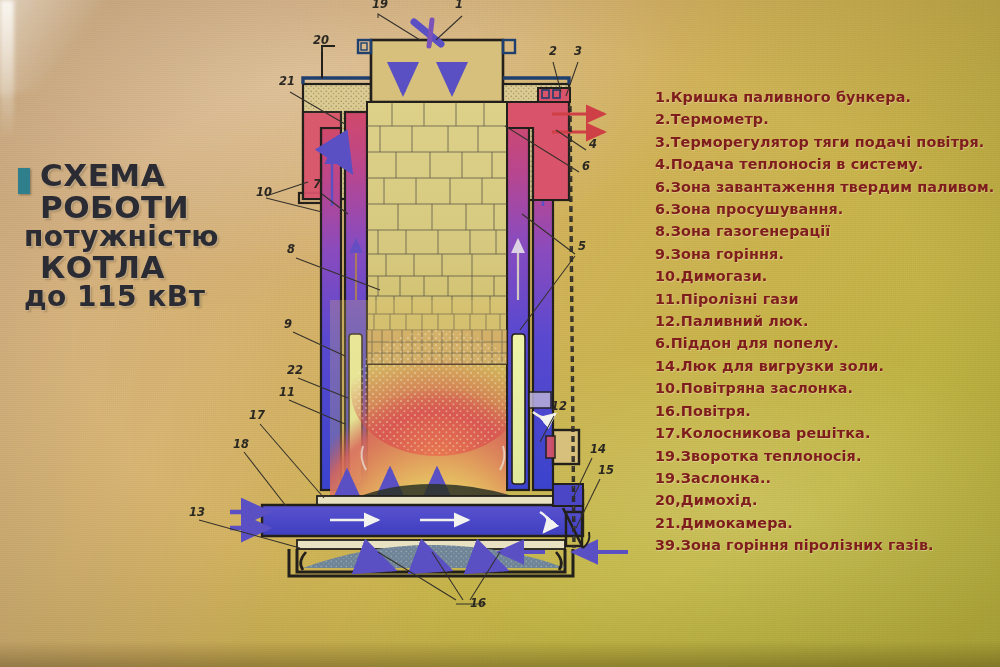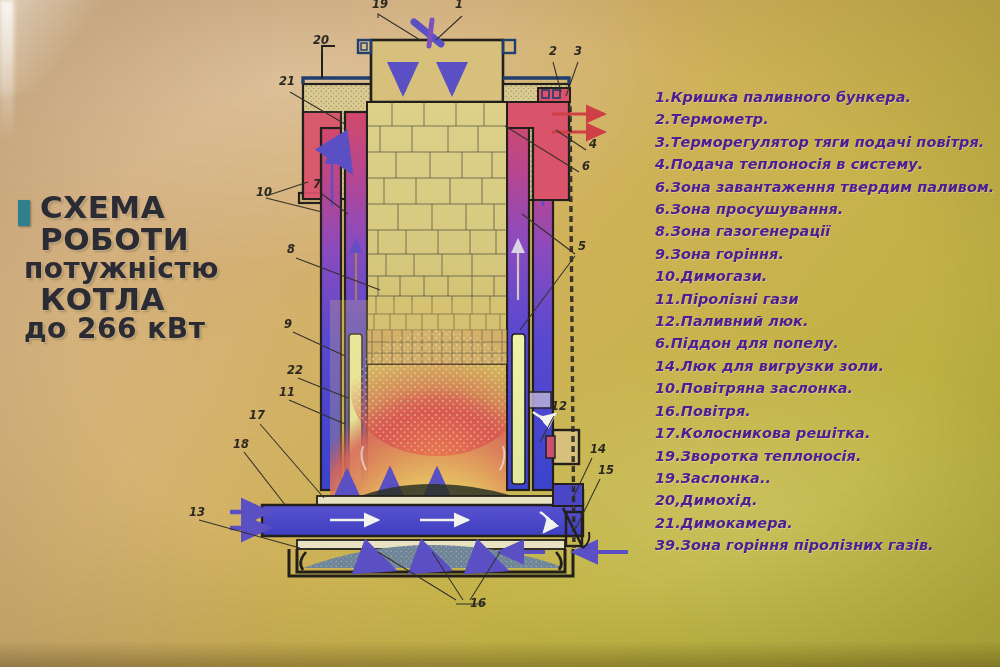--- a/index.html
+++ b/index.html
@@ -32,31 +32,31 @@
   
   .paper-edge{position:absolute;left:-40px;top:-30px;width:150px;height:120px;
     background:linear-gradient(135deg, rgba(250,248,244,.85) 0%, rgba(245,238,228,.35) 45%, rgba(0,0,0,0) 72%);
     transform:rotate(-8deg);filter:blur(3px);}
   .edge-strip-left{position:absolute;left:0;top:0;width:14px;height:140px;
     background:linear-gradient(180deg,rgba(252,250,246,.9),rgba(250,245,235,0));filter:blur(2px);}
   .bot-shadow{position:absolute;left:0;bottom:0;width:100%;height:26px;
     background:linear-gradient(180deg,rgba(0,0,0,0),rgba(50,35,5,.30));}
 
   
-  #title-block{position:absolute;left:18px;top:160px;width:250px;margin-top:32px;}
+  #title-block{position:absolute;left:18px;top:160px;width:250px;}
   #title-block .tbar{position:absolute;left:0;top:8px;width:12px;height:26px;background:#2f7f8c;
     box-shadow:1px 1px 2px rgba(0,0,0,.35);}
   .t-line{font-weight:bold;color:#2b2b33;letter-spacing:.5px;line-height:1.02;
     text-shadow:1px 1px 1.5px rgba(255,255,255,.30), 2px 2px 2px rgba(70,45,10,.30);}
   .t-up{font-size:31px;margin-left:22px;}
   .t-lo{font-size:28px;margin-left:6px;}
 
   
   #legend{position:absolute;left:655px;top:86px;width:340px;}
-  #legend .li{font-style:italic;font-weight:bold;font-size:14.4px;color:#4c1d95;
+  #legend .li{font-weight:bold;font-size:14.4px;color:#7f1d1d;
     line-height:22.4px;white-space:nowrap;letter-spacing:.1px;
     text-shadow:.6px .6px .8px rgba(255,255,230,.32);}
 
   
   #diagram{position:absolute;left:0;top:0;width:1000px;height:667px;}
   #diagram svg{position:absolute;left:0;top:0;}
 
   .cnum{font-style:italic;font-weight:bold;font-size:11.5px;fill:#2b2822;}
   .cline{stroke:#33302a;stroke-width:1.05;fill:none;}
   .thin{stroke:#4a463c;stroke-width:.8;fill:none;}
@@ -72,21 +72,21 @@
   <div class="bg-vig"></div>
   <div class="paper-edge"></div>
   <div class="edge-strip-left"></div>
 
   <div id="title-block">
     <div class="tbar"></div>
     <div class="t-line t-up">СХЕМА</div>
     <div class="t-line t-up">РОБОТИ</div>
     <div class="t-line t-lo">потужністю</div>
     <div class="t-line t-up">КОТЛА</div>
-    <div class="t-line t-lo">до 266 кВт</div>
+    <div class="t-line t-lo">до 115 кВт</div>
   </div>
 
   <div id="legend">
       <div class="li">1.Кришка паливного бункера.</div>
       <div class="li">2.Термометр.</div>
       <div class="li">3.Терморегулятор тяги подачі повітря.</div>
       <div class="li">4.Подача теплоносія в систему.</div>
       <div class="li">6.Зона завантаження твердим паливом.</div>
       <div class="li">6.Зона просушування.</div>
       <div class="li">8.Зона газогенерації</div>

